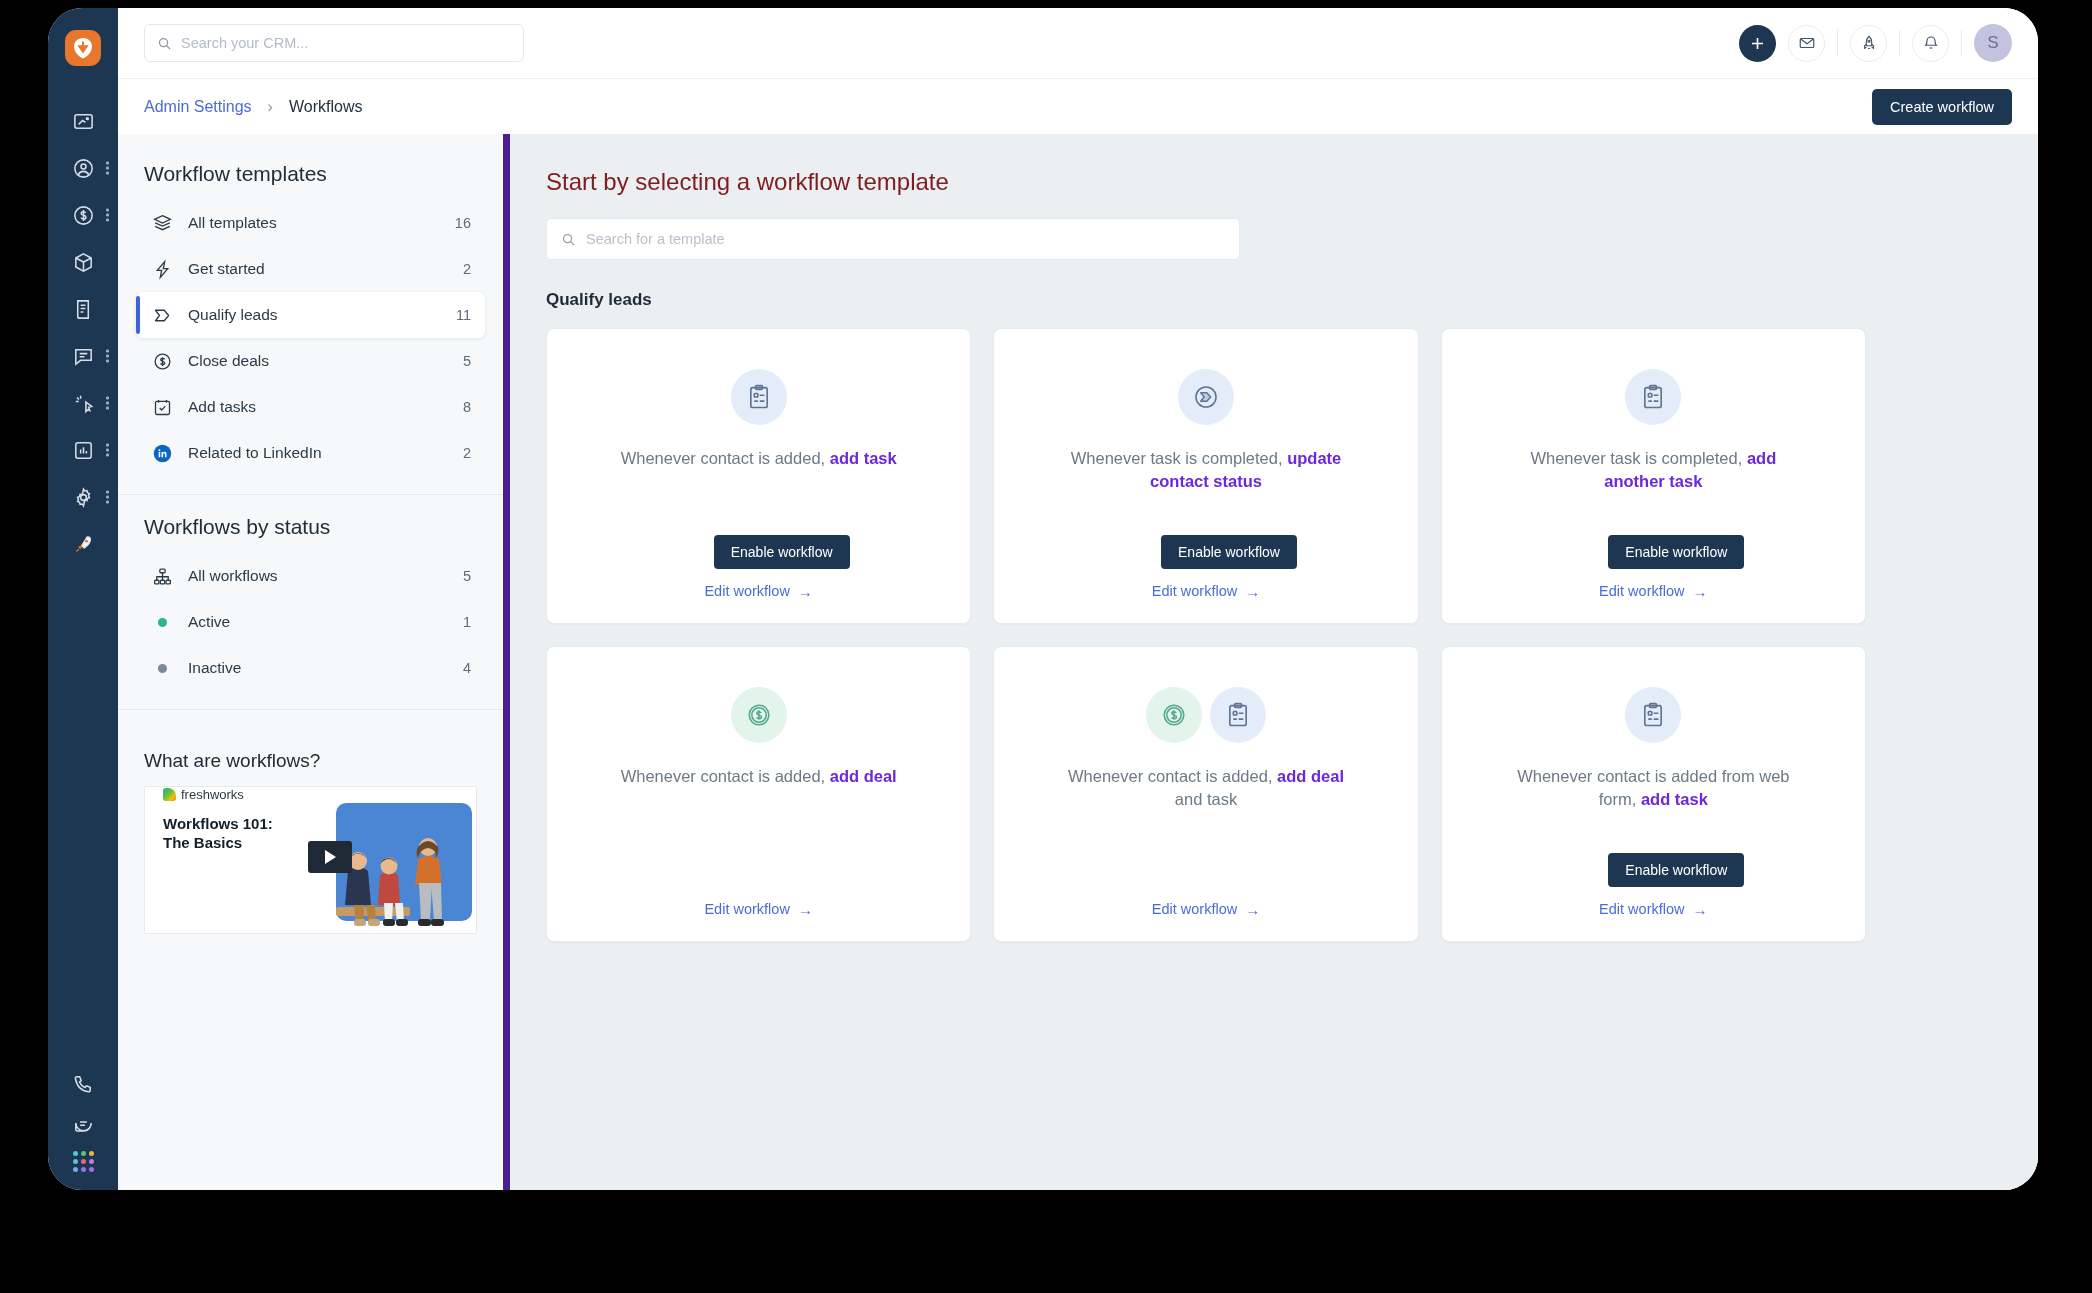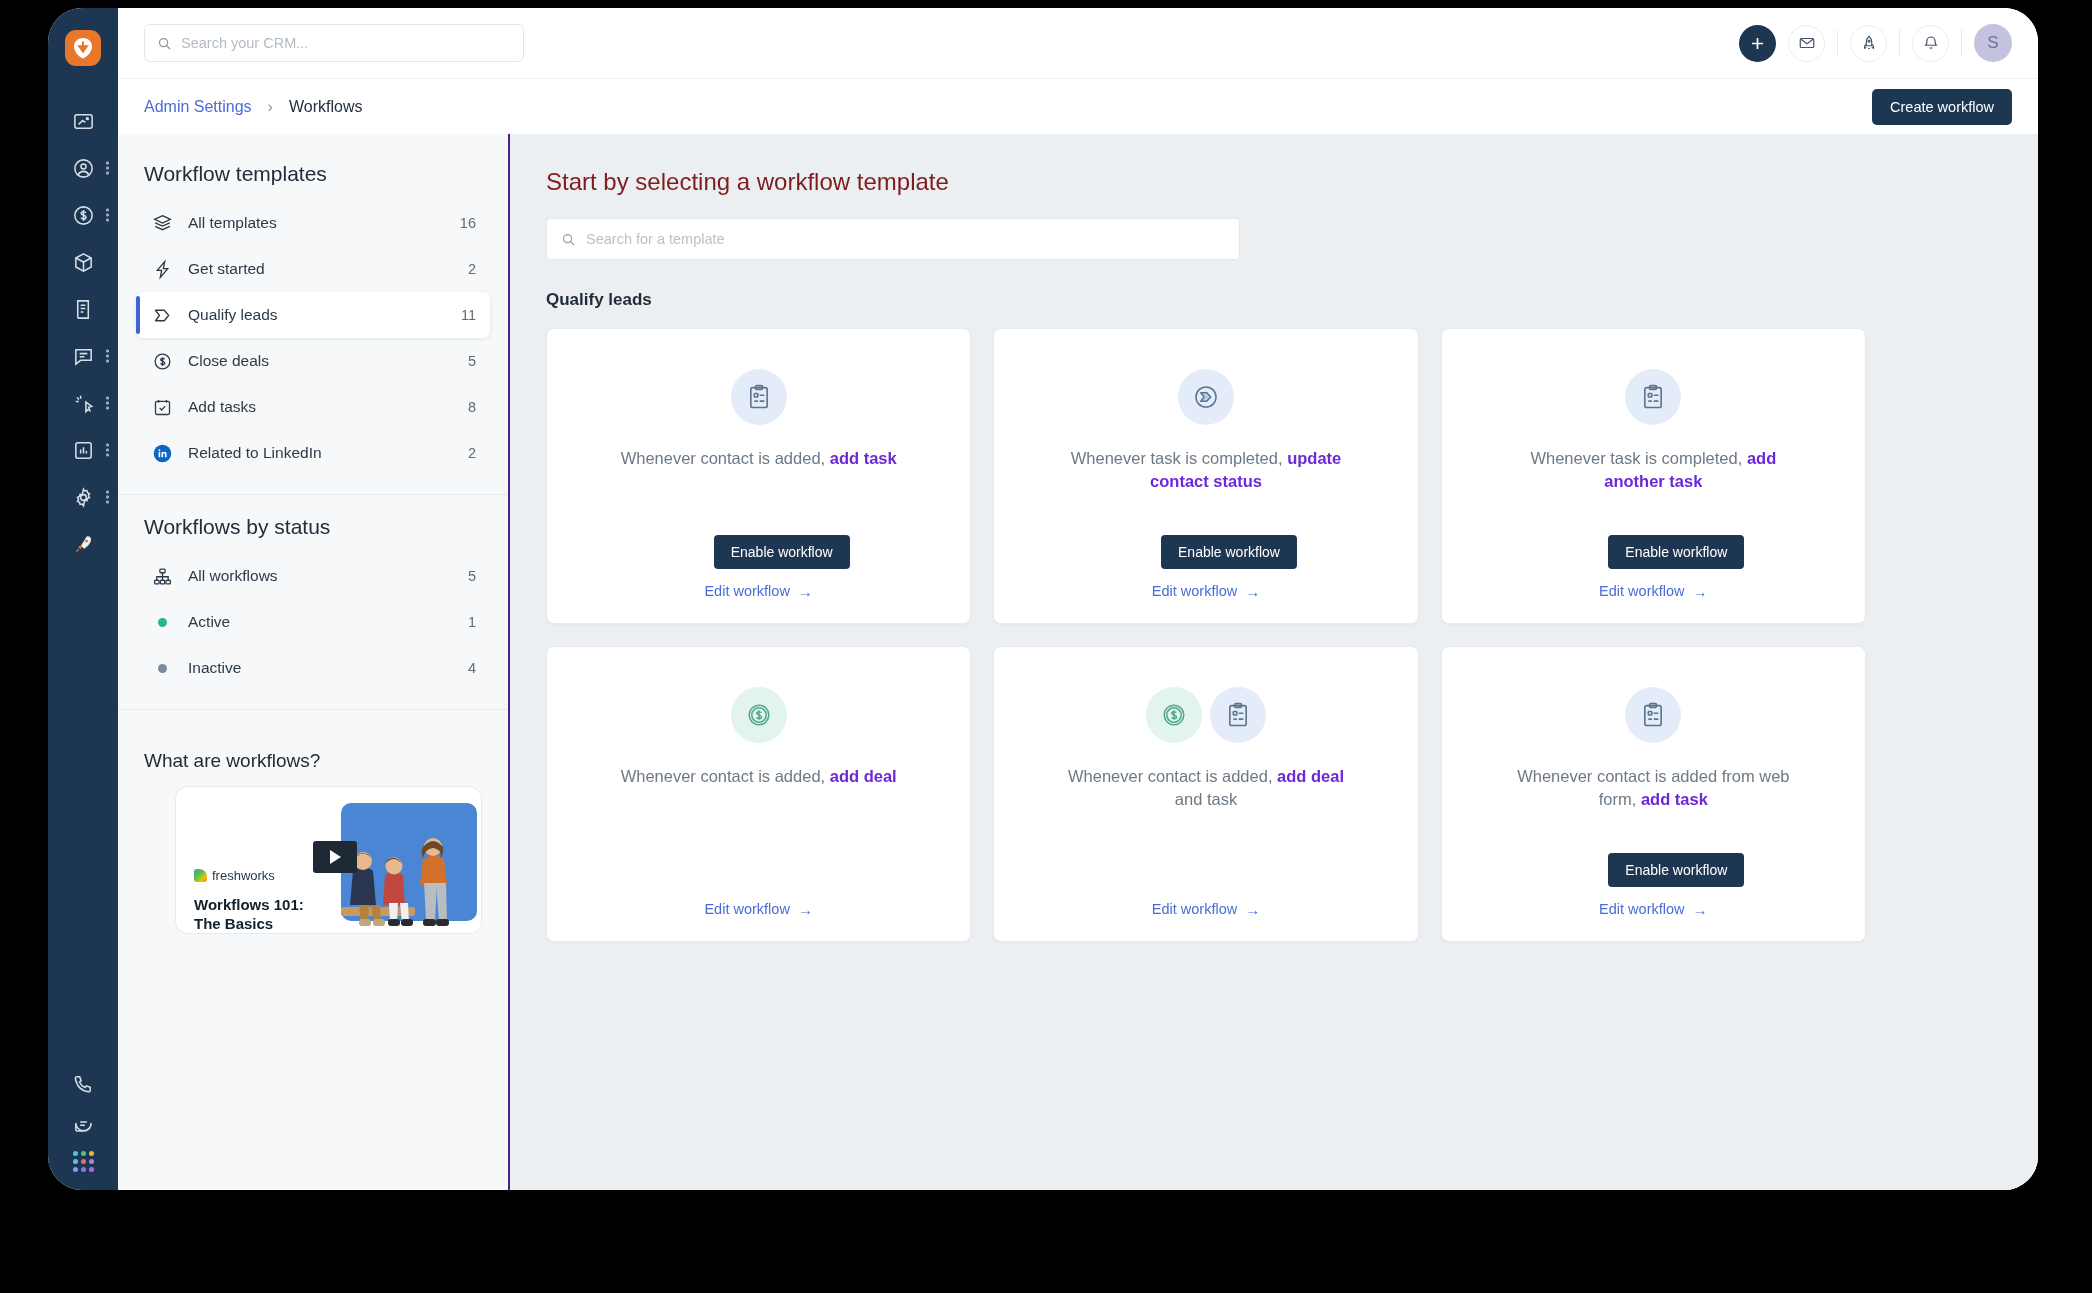--- a/index.html
+++ b/index.html
@@ -113,21 +113,21 @@
     padding: 10px 18px; cursor: pointer;
   }
 
   
   .body { flex: 1; display: flex; min-height: 0; }
 
   
   .lpanel {
     width: 392px; flex: 0 0 392px;
     background: #f6f8f9;
-    border-right: 2px solid #4c1d95;
+    border-right: 7px solid #4c1d95;
     display: flex; flex-direction: column;
     padding-top: 8px;
   }
   .lp-title {
     font-size: 21px; color: #222d39; font-weight: 500;
     padding: 20px 26px 14px 26px;
   }
   .nav-list { padding: 0 18px 10px 18px; }
   .nav-item {
     height: 46px; display: flex; align-items: center;
@@ -143,22 +143,22 @@
   .nav-ico svg { width: 100%; height: 100%; display: block; }
   .nav-label { font-size: 15.5px; color: #2c3a48; }
   .nav-count { margin-left: auto; font-size: 14.5px; color: #5d6b7a; }
   .sect-div { height: 1px; background: #e4e9ed; margin: 8px 0 0 0; }
   .dot { width: 9px; height: 9px; border-radius: 50%; display: block; margin: 0 21px 0 6px; flex: 0 0 9px; }
 
   
   .vid-wrap { padding: 14px 26px 0 26px; }
   .vid-title { font-size: 19px; color: #222d39; font-weight: 400; margin-bottom: 14px; margin-top: 26px; }
   .vid-card {
-    height: 148px; background: #fff; border: 1px solid #e6eaee; border-radius: 13px;
-    display: flex; align-items: flex-end; position: relative; overflow: hidden; margin-left: 31px;
+    height: 148px; background: #fff; border: 1px solid #e6eaee; border-radius: 1px;
+    display: flex; align-items: flex-start; position: relative; overflow: hidden;
   }
   .vid-left { padding: 0 0 0 18px; width: 150px; }
   .fw-logo { display: flex; align-items: center; gap: 5px; margin-bottom: 12px; }
   .fw-mark { width: 13px; height: 13px; border-radius: 3px 8px 3px 3px;
              background: linear-gradient(135deg,#2fa3a3 0%,#67c23a 45%,#f2c200 75%,#ef6d3e 100%); }
   .fw-name { font-size: 13px; color: #2b3a46; }
   .vid-headline { font-size: 15px; font-weight: bold; color: #12202c; line-height: 1.28; }
   .vid-thumb {
     position: absolute; right: 0; top: 8px; bottom: 0; width: 176px;
     background: #fff; display: flex; align-items: flex-start; justify-content: center;

